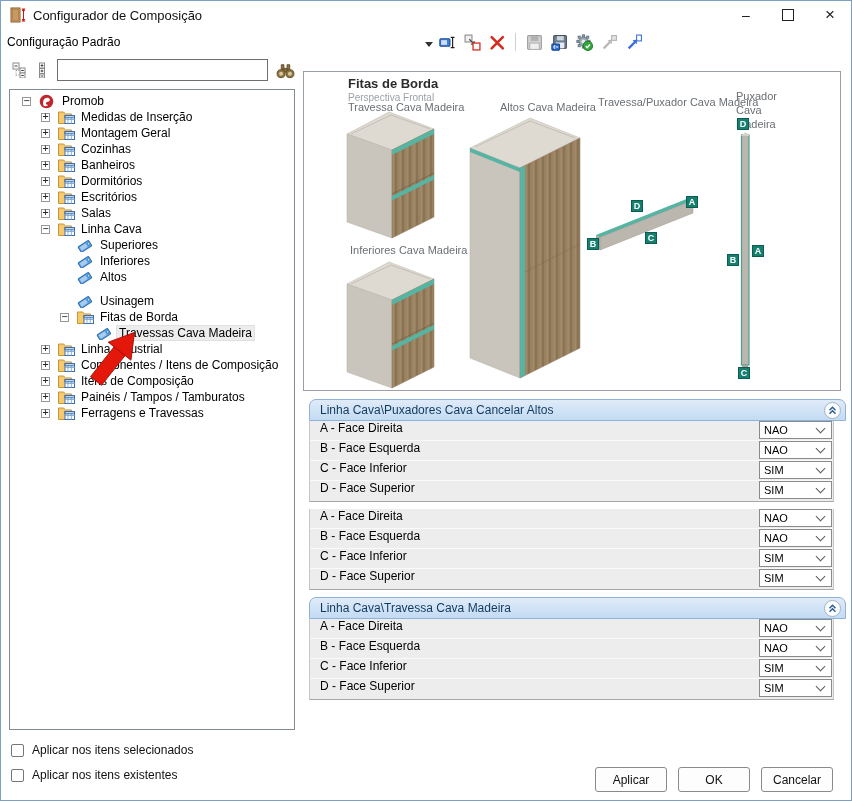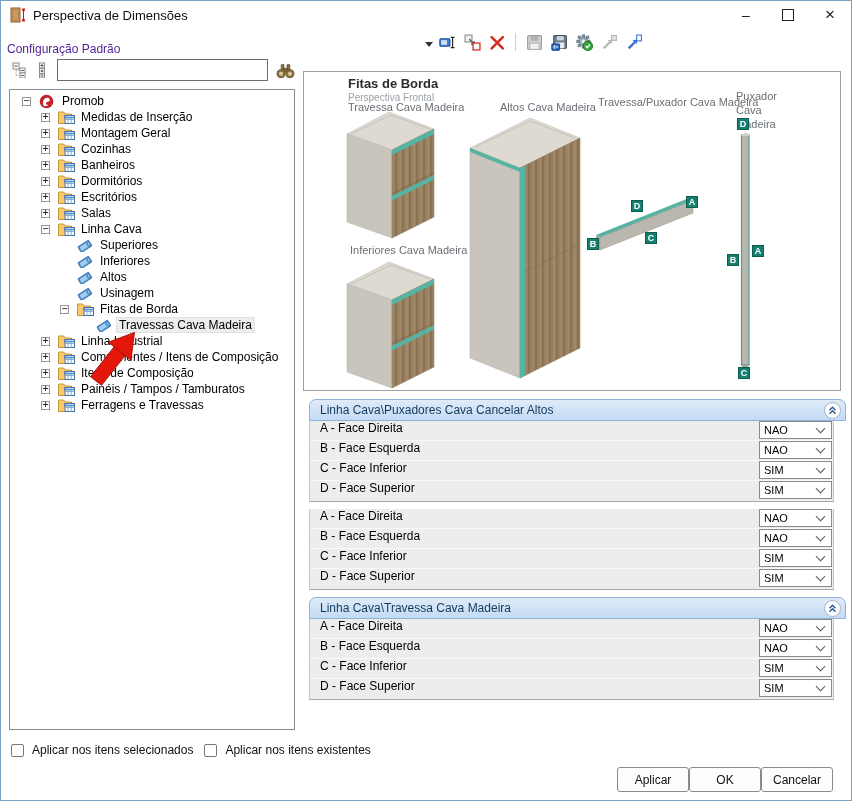--- a/index.html
+++ b/index.html
@@ -8,21 +8,21 @@
   
   .titlebar{position:absolute;left:0;top:0;width:100%;height:28px;background:#fff;display:flex;align-items:center;}
   .title-icon{margin-left:8px;display:flex;}
   .title-text{margin-left:6px;font-size:13px;color:#111;}
   .win-controls{position:absolute;right:0;top:0;height:28px;display:flex;}
   .win-btn{width:42px;height:28px;display:flex;align-items:center;justify-content:center;font-size:14px;color:#222;cursor:default;}
   .win-btn.max span{display:block;width:10px;height:10px;border:1.2px solid #222;}
 
   
   .toolbar{position:absolute;left:0;top:28px;width:100%;height:27px;background:#fff;}
-  .combo-label{position:absolute;left:6px;top:6px;font-size:12px;color:#4c1d95;margin-top:7px;}
+  .combo-label{position:absolute;left:6px;top:6px;font-size:12px;color:#000000;}
   .combo-arrow{position:absolute;left:424px;top:13px;width:0;height:0;border-left:4px solid transparent;border-right:4px solid transparent;border-top:5px solid #333;}
   .tb-icons{position:absolute;left:436px;top:3px;display:flex;align-items:center;gap:5px;}
   .tb-btn{width:20px;height:20px;display:flex;align-items:center;justify-content:center;}
   .tb-sep{width:1px;height:18px;background:#cfcfcf;margin:0 3px;}
 
   
   .search-row{position:absolute;left:8px;top:56px;width:288px;height:26px;display:flex;align-items:center;}
   .tree-tool{width:22px;height:22px;display:flex;align-items:center;justify-content:center;}
   .search-input{width:206px;height:20px;margin-left:4px;border:1px solid #6e6e6e;font-size:12px;padding:0 3px;outline:none;}
   .binoc{margin-left:5px;width:24px;height:22px;display:flex;align-items:center;justify-content:center;}
@@ -31,21 +31,21 @@
   .tree-item{height:16px;display:flex;align-items:center;font-size:12px;color:#000;white-space:nowrap;}
   .expander{width:9px;height:9px;box-sizing:border-box;border:1px solid #969696;background:#fff;font-size:10px;line-height:6px;text-align:center;color:#222;margin-right:8px;flex:none;font-family:"DejaVu Sans Mono",monospace;}
   .exp-spacer{width:17px;flex:none;}
   .ticon{width:18px;height:15px;flex:none;display:flex;align-items:center;margin-right:3px;}
   .tlabel{padding:0 2px;}
   .tree-item.selected .tlabel{background:#ededed;outline:1px solid #e0e0e0;}
 
   .arrow-overlay{position:absolute;left:75px;top:312px;width:95px;height:85px;pointer-events:none;z-index:5;}
 
   
-  .checks{position:absolute;left:10px;top:742px;display:flex;flex-direction:row;gap:11px;}
+  .checks{position:absolute;left:10px;top:742px;display:flex;flex-direction:column;gap:11px;}
   .check-row{display:flex;align-items:center;gap:8px;font-size:12px;color:#111;}
   .checkbox{width:13px;height:13px;box-sizing:border-box;border:1px solid #767676;border-radius:2px;background:#fff;flex:none;}
 
   
   .preview{position:absolute;left:302px;top:70px;width:538px;height:320px;border:1px solid #9aa0a6;background:#fff;box-sizing:border-box;}
   .preview svg{position:absolute;left:0;top:0;}
   .pv-title{position:absolute;left:44px;top:4px;font-size:13px;font-weight:bold;color:#2b2b2b;}
   .pv-sub{position:absolute;left:44px;top:20px;font-size:10px;color:#9aa2a8;}
   .pv-lab{position:absolute;font-size:11px;color:#6a6f74;}
   .marker{position:absolute;width:12px;height:12px;background:#157f70;border:1px solid #0d5c50;box-sizing:border-box;color:#fff;font-size:9px;font-weight:bold;display:flex;align-items:center;justify-content:center;}
@@ -58,37 +58,37 @@
   .collapse-btn{width:17px;height:17px;border-radius:50%;background:#fdfdfd;border:1px solid #9fb4c8;display:flex;align-items:center;justify-content:center;box-sizing:border-box;}
   .sec-rows{width:calc(100% - 14px);border-left:1px solid #c6c6c6;border-right:1px solid #c6c6c6;border-bottom:1px solid #a8a8a8;}
   .param-row{height:20px;background:#ededed;border-bottom:1px solid #fafafa;display:flex;padding-left:10px;box-sizing:border-box;}
   .param-row:last-child{border-bottom:none;}
   .param-label{flex:1;font-size:12px;color:#000;}
   .dropdown{width:73px;height:18px;background:#fff;border:1px solid #8a8a8a;box-sizing:border-box;display:flex;align-items:center;margin-right:1px;flex:none;}
   .dd-value{flex:1;font-size:11px;padding-left:4px;color:#000;}
   .dd-chevron{width:6px;height:6px;border-right:1.4px solid #5a5a5a;border-bottom:1.4px solid #5a5a5a;transform:rotate(45deg);margin:-3px 7px 0 0;flex:none;}
 
   
-  .footer{position:absolute;right:18px;bottom:8px;display:flex;}
+  .footer{position:absolute;right:18px;bottom:8px;display:flex;gap:11px;}
   .btn{width:70px;height:23px;background:#fdfdfd;border:1px solid #8a8a8a;border-radius:3px;font-size:12px;color:#111;display:flex;align-items:center;justify-content:center;}
 </style>
 </head>
 <body>
 
 <div class="window">
 
   <div class="titlebar">
     <span class="title-icon">
       <svg width="18" height="18" viewBox="0 0 18 18">
           <rect x="2" y="2" width="9" height="14" fill="#d9ad79" stroke="#8a5a28"></rect>
           <rect x="3.5" y="3.5" width="6" height="11" fill="#c89a62" stroke="#a87840" stroke-width="0.7"></rect>
           <path d="M14.5 3 v12 M12.8 3 h3.4 M12.8 15 h3.4 M14.5 3 l-1.2 2 M14.5 3 l1.2 2 M14.5 15 l-1.2 -2 M14.5 15 l1.2 -2" stroke="#c11" stroke-width="1" fill="none"></path>
         </svg>
     </span>
-    <span class="title-text">Perspectiva de Dimensões</span>
+    <span class="title-text">Configurador de Composição</span>
     <div class="win-controls">
       <div class="win-btn">–</div>
       <div class="win-btn max">
           <span></span>
         </div>
       <div class="win-btn" style="font-size:17px;">×</div>
     </div>
   </div>
 
   <div class="toolbar">
@@ -339,21 +339,21 @@
           <svg width="17" height="14" viewBox="0 0 17 14">
             <g transform="rotate(-33 8 8)">
               <rect x="1.5" y="5" width="12.5" height="6.5" rx="1.2" fill="#5aa2e0" stroke="#2f6db0"></rect>
               <rect x="2.8" y="6.2" width="7" height="4" fill="#aacdef"></rect>
               <circle cx="12.4" cy="8.2" r="1.1" fill="#fff" stroke="#2f6db0" stroke-width="0.7"></circle>
             </g>
           </svg>
         </span>
         <span class="tlabel">Altos</span>
       </div>
-      <div class="tree-item" style="padding-left: 50px;">
+      <div class="tree-item" style="padding-left: 50px; margin-top: 8px;">
         <span class="exp-spacer"></span>
         <span class="ticon">
           <svg width="17" height="14" viewBox="0 0 17 14">
             <g transform="rotate(-33 8 8)">
               <rect x="1.5" y="5" width="12.5" height="6.5" rx="1.2" fill="#5aa2e0" stroke="#2f6db0"></rect>
               <rect x="2.8" y="6.2" width="7" height="4" fill="#aacdef"></rect>
               <circle cx="12.4" cy="8.2" r="1.1" fill="#fff" stroke="#2f6db0" stroke-width="0.7"></circle>
             </g>
           </svg>
         </span>

